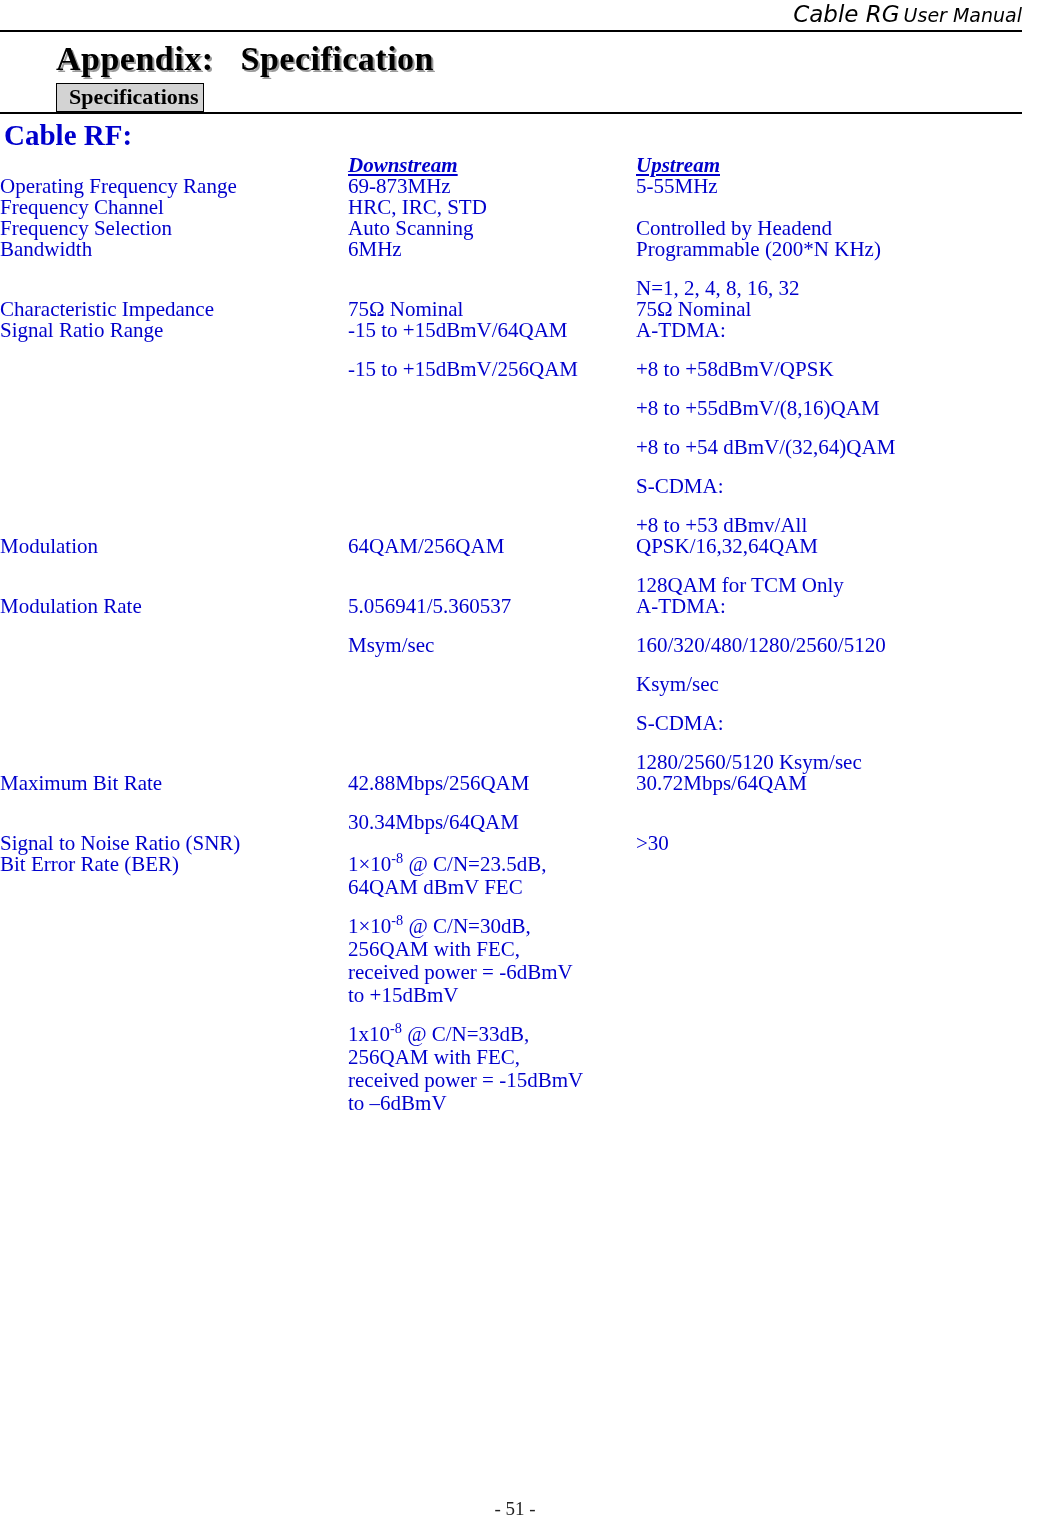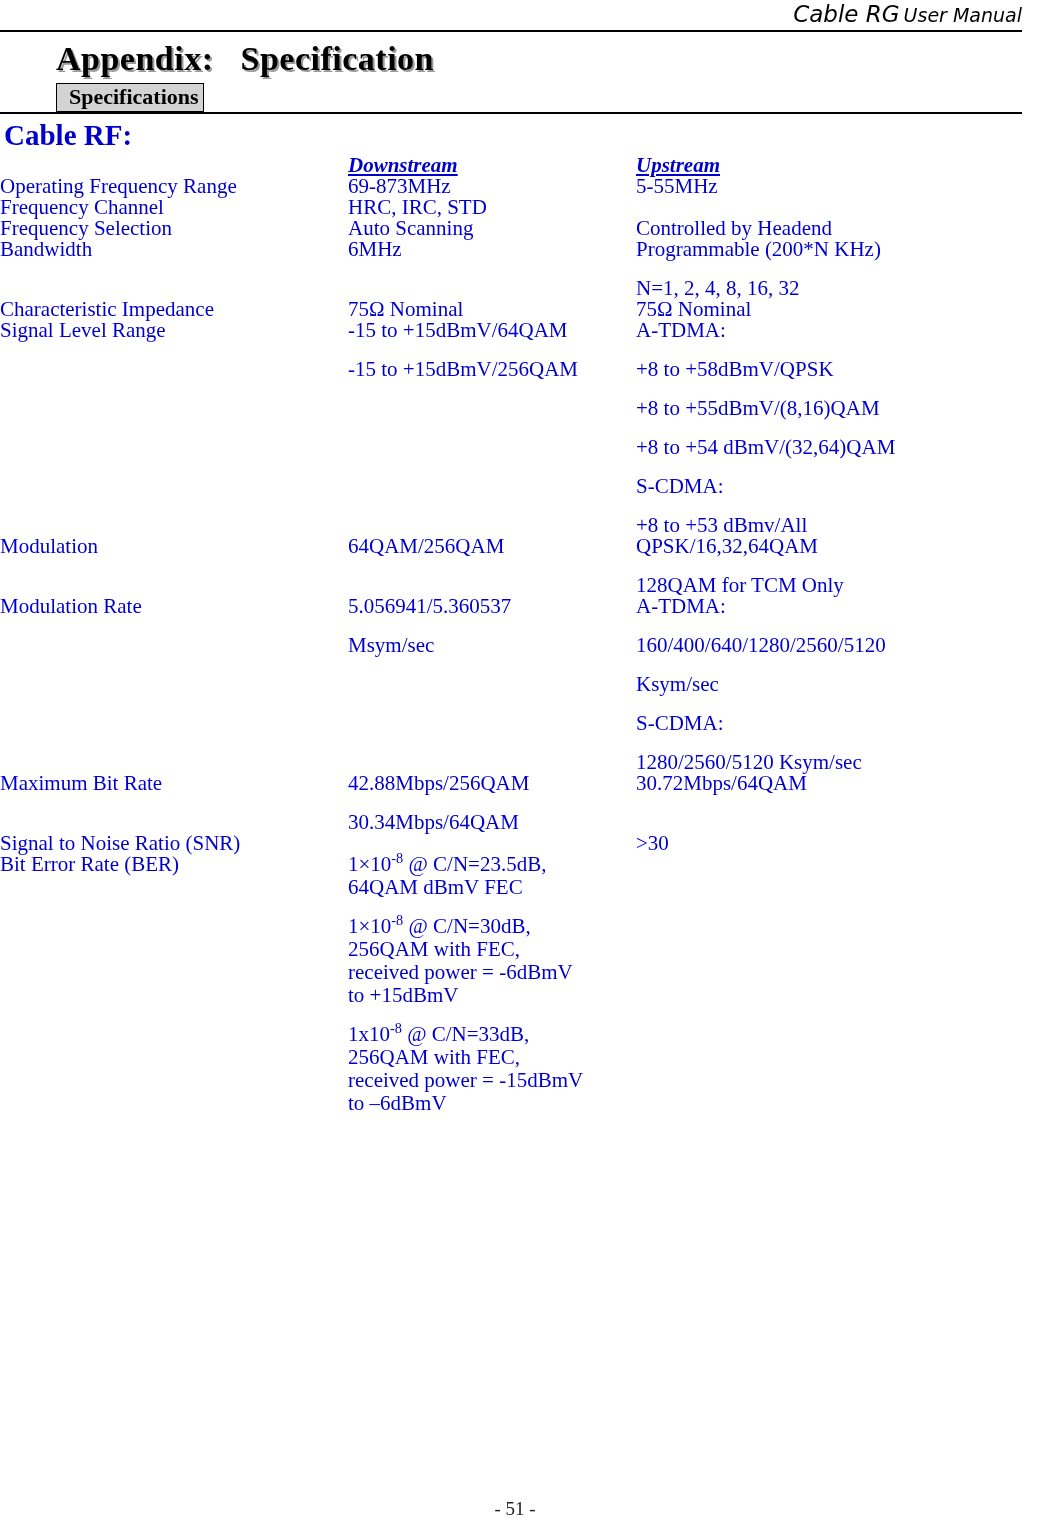--- a/index.html
+++ b/index.html
@@ -229,21 +229,21 @@
         <tr>
           <td class="cell-label">Characteristic Impedance</td>
           <td class="cell-val">
             <span class="stack-line">75Ω Nominal</span>
           </td>
           <td class="cell-val-up">
             <span class="stack-line">75Ω Nominal</span>
           </td>
         </tr>
         <tr>
-          <td class="cell-label">Signal Level Range</td>
+          <td class="cell-label">Signal Ratio Range</td>
           <td class="cell-val">
             <span class="stack-line">-15 to +15dBmV/64QAM</span>
             <span class="stack-line">-15 to +15dBmV/256QAM</span>
           </td>
           <td class="cell-val-up">
             <span class="stack-line">A-TDMA:</span>
             <span class="stack-line">+8 to +58dBmV/QPSK</span>
             <span class="stack-line">+8 to +55dBmV/(8,16)QAM</span>
             <span class="stack-line">+8 to +54 dBmV/(32,64)QAM</span>
             <span class="stack-line">S-CDMA:</span>
@@ -261,21 +261,21 @@
           </td>
         </tr>
         <tr>
           <td class="cell-label">Modulation Rate</td>
           <td class="cell-val">
             <span class="stack-line">5.056941/5.360537</span>
             <span class="stack-line">Msym/sec</span>
           </td>
           <td class="cell-val-up">
             <span class="stack-line">A-TDMA:</span>
-            <span class="stack-line">160/400/640/1280/2560/5120</span>
+            <span class="stack-line">160/320/480/1280/2560/5120</span>
             <span class="stack-line">Ksym/sec</span>
             <span class="stack-line">S-CDMA:</span>
             <span class="stack-line">1280/2560/5120 Ksym/sec</span>
           </td>
         </tr>
         <tr>
           <td class="cell-label">Maximum Bit Rate</td>
           <td class="cell-val">
             <span class="stack-line">42.88Mbps/256QAM</span>
             <span class="stack-line">30.34Mbps/64QAM</span>

